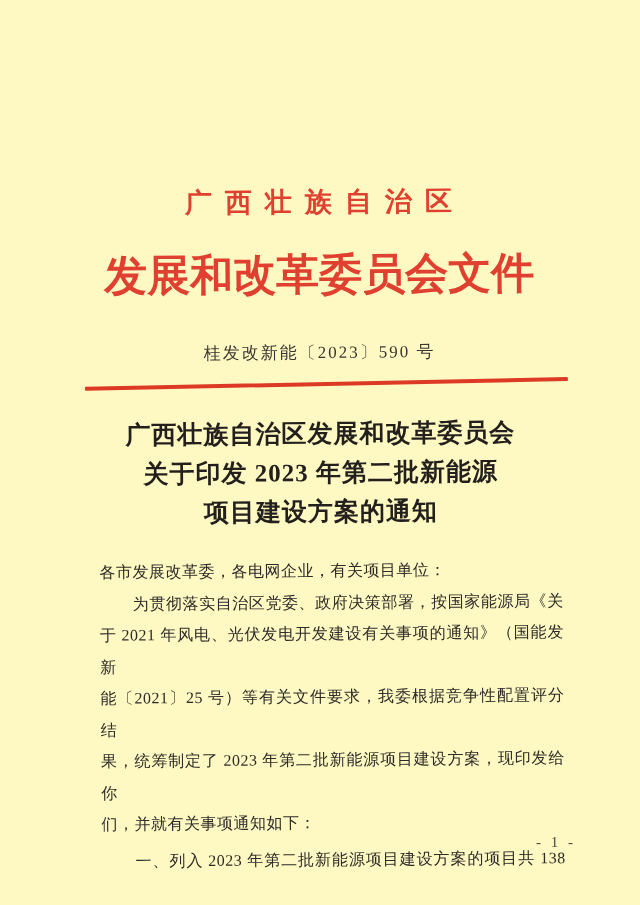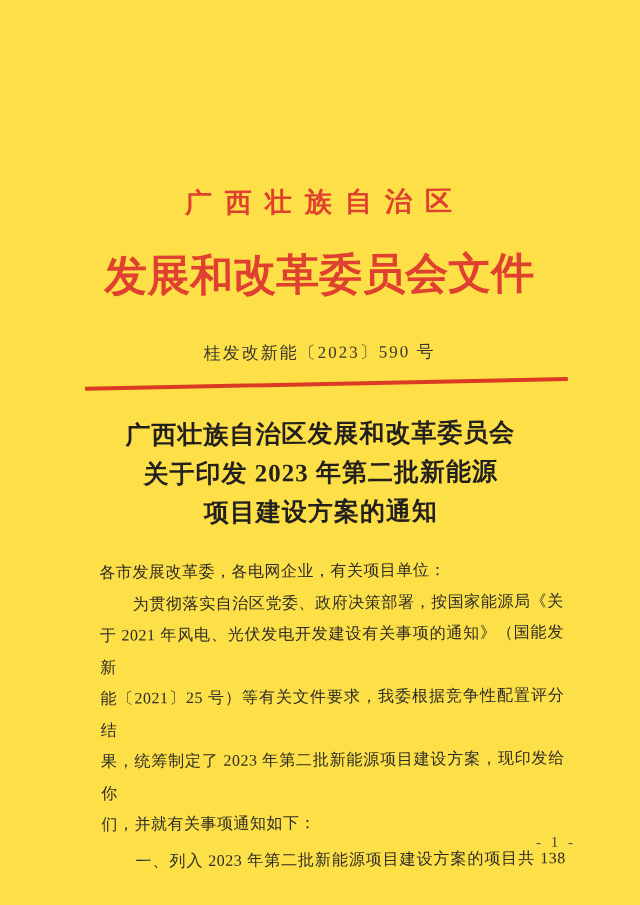--- a/index.html
+++ b/index.html
@@ -5,21 +5,21 @@
   html, body {
     margin: 0;
     padding: 0;
     background: #e9e9e9;
   }
   .page {
     position: relative;
     width: 640px;
     height: 905px;
     margin: 0 auto;
-    background: #fde047;
+    background: #fef9c3;
     overflow: hidden;
     font-family: "Liberation Serif", "DejaVu Serif", serif;
     color: #2b2723;
   }
   
   .scan-tilt {
     transform: rotate(-0.45deg);
     transform-origin: 50% 45%;
   }
   .red-header {

